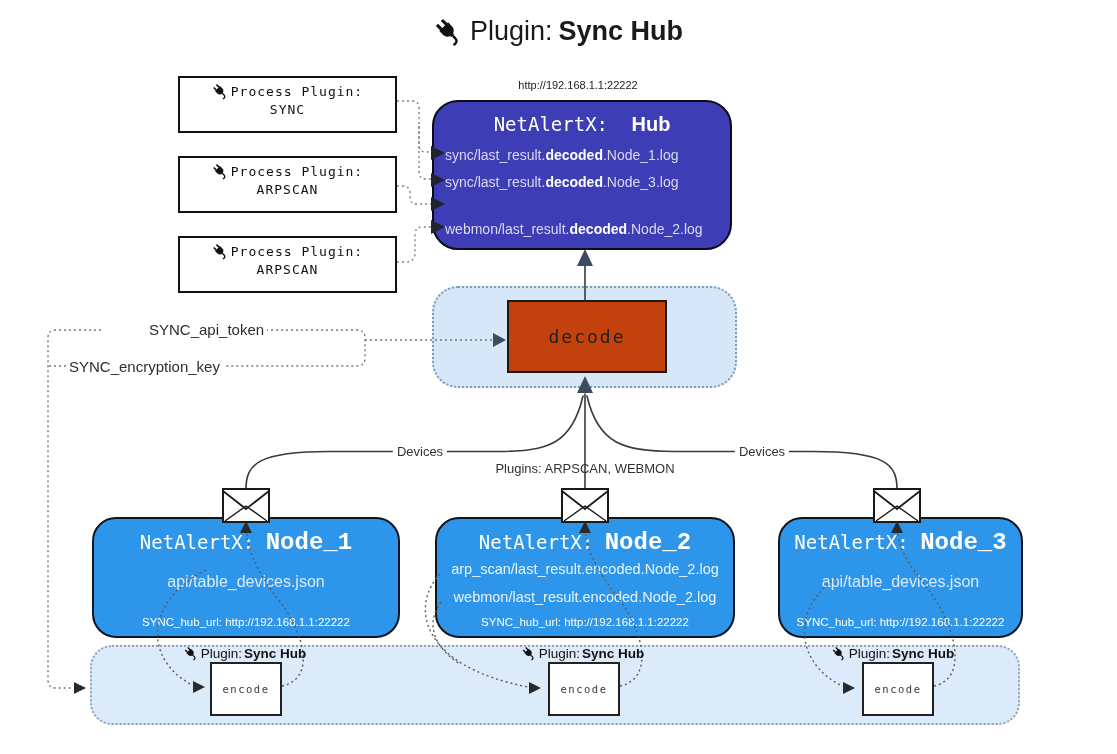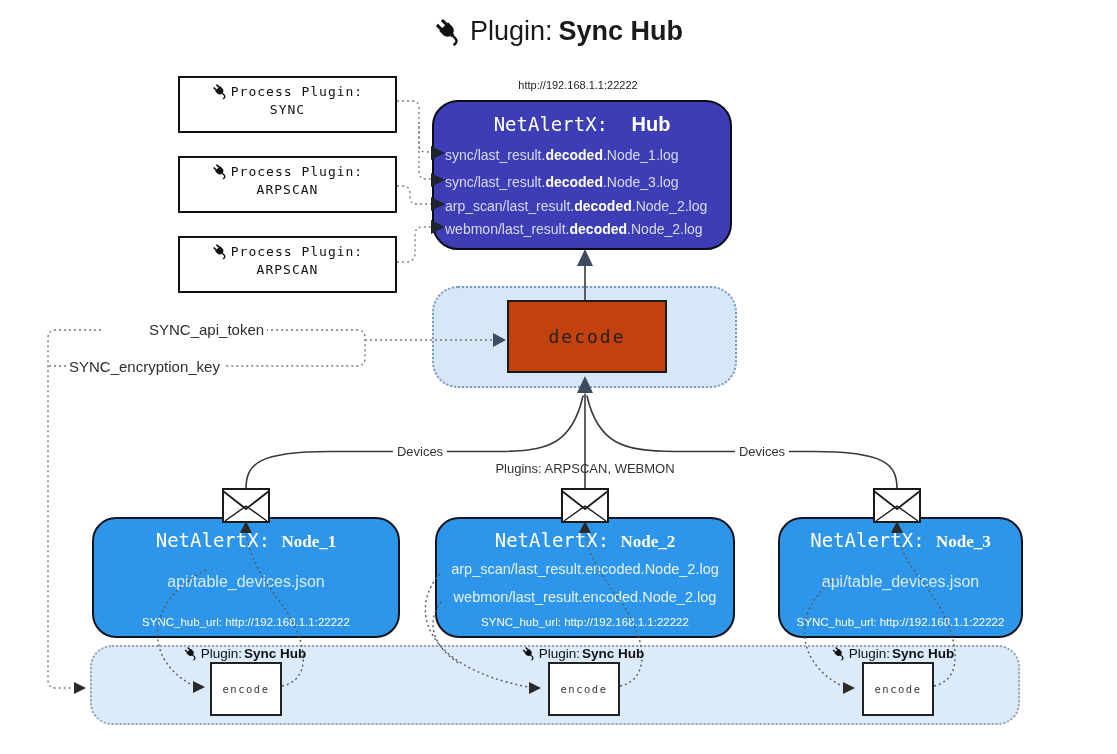--- a/index.html
+++ b/index.html
@@ -40,21 +40,21 @@
   
   .key-label{position:absolute;z-index:6;background:#fff;padding:0 3px;font-size:15px;color:#2e2e2e;}
   .edge-label{position:absolute;z-index:6;background:#fff;padding:0 4px;font-size:13px;color:#333;
               transform:translateX(-50%);white-space:nowrap;}
 
   
   .node{position:absolute;top:517px;height:121px;border-radius:24px;background:var(--node-bg,#2E96EA);
         border:2px solid #10141c;box-sizing:border-box;}
   .node-title{position:absolute;top:10px;left:0;width:100%;text-align:center;color:#fff;
               font-family:"DejaVu Sans Mono",monospace;font-size:19px;white-space:nowrap;}
-  .node-title b{font-family:Liberation Serif, serif;font-size:17px;}
+  .node-title b{font-family:Liberation Mono, monospace;font-size:24px;}
   .node-file{position:absolute;left:0;width:100%;text-align:center;color:#d8ecfc;
              font-size:16px;white-space:nowrap;}
   .node-file.small{font-size:14.5px;color:#e6f3fe;}
   .node-huburl{position:absolute;bottom:8px;left:0;width:100%;text-align:center;color:#fff;
                font-size:11.5px;}
 
   
   .band{position:absolute;left:90px;top:645px;width:930px;height:80px;border-radius:22px;
         background:var(--panel-bg,#DCEBFA);border:2px dotted #93a1b1;box-sizing:border-box;}
   .band-label{position:absolute;top:646px;transform:translateX(-50%);z-index:6;display:flex;
@@ -119,21 +119,20 @@
   </div>
 
   <div class="hub-url">http://192.168.1.1:22222</div>
   <div class="hub">
     <div class="hub-title">
       <span>NetAlertX:</span>
       <b>Hub</b>
     </div>
     <div class="hub-file" style="top:45px;"><span>sync/last_result.</span><b>decoded</b><span>.Node_1.log</span></div>
     <div class="hub-file" style="top:72px;"><span>sync/last_result.</span><b>decoded</b><span>.Node_3.log</span></div>
-    <div class="hub-file" style="top:96px;"><span>arp_scan/last_result.</span><b>decoded</b><span>.Node_2.log</span></div>
     <div class="hub-file" style="top:119px;"><span>webmon/last_result.</span><b>decoded</b><span>.Node_2.log</span></div>
   </div>
 
   <div class="decode-panel"></div>
   <div class="decode-box">decode</div>
 
   <div class="key-label" style="left:102px;top:321px;margin-left:44px;">SYNC_api_token</div>
   <div class="key-label" style="left:66px;top:358px;">SYNC_encryption_key</div>
 
   <div class="edge-label" style="left:420px;top:444px;">Devices</div>

